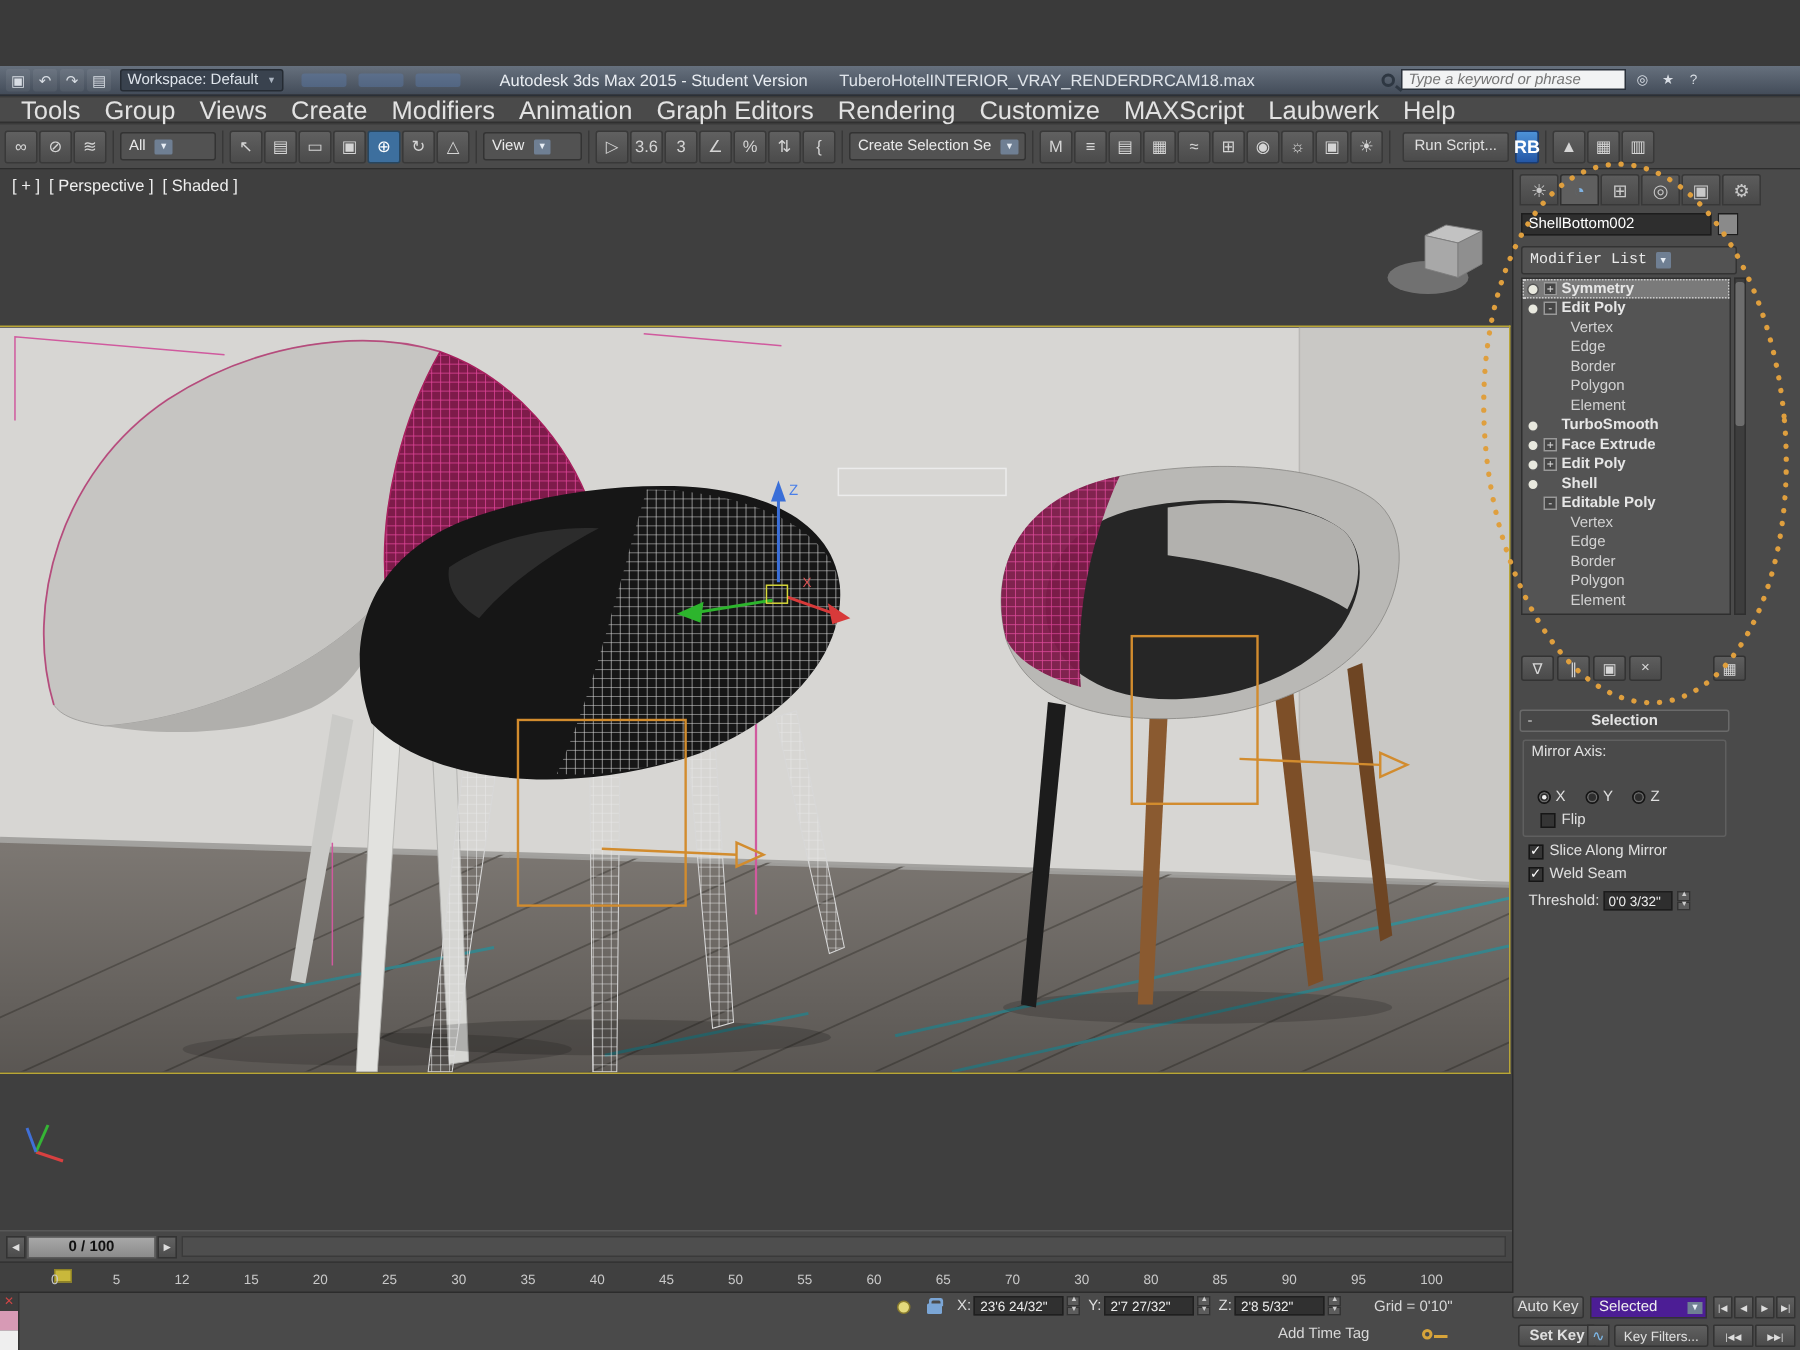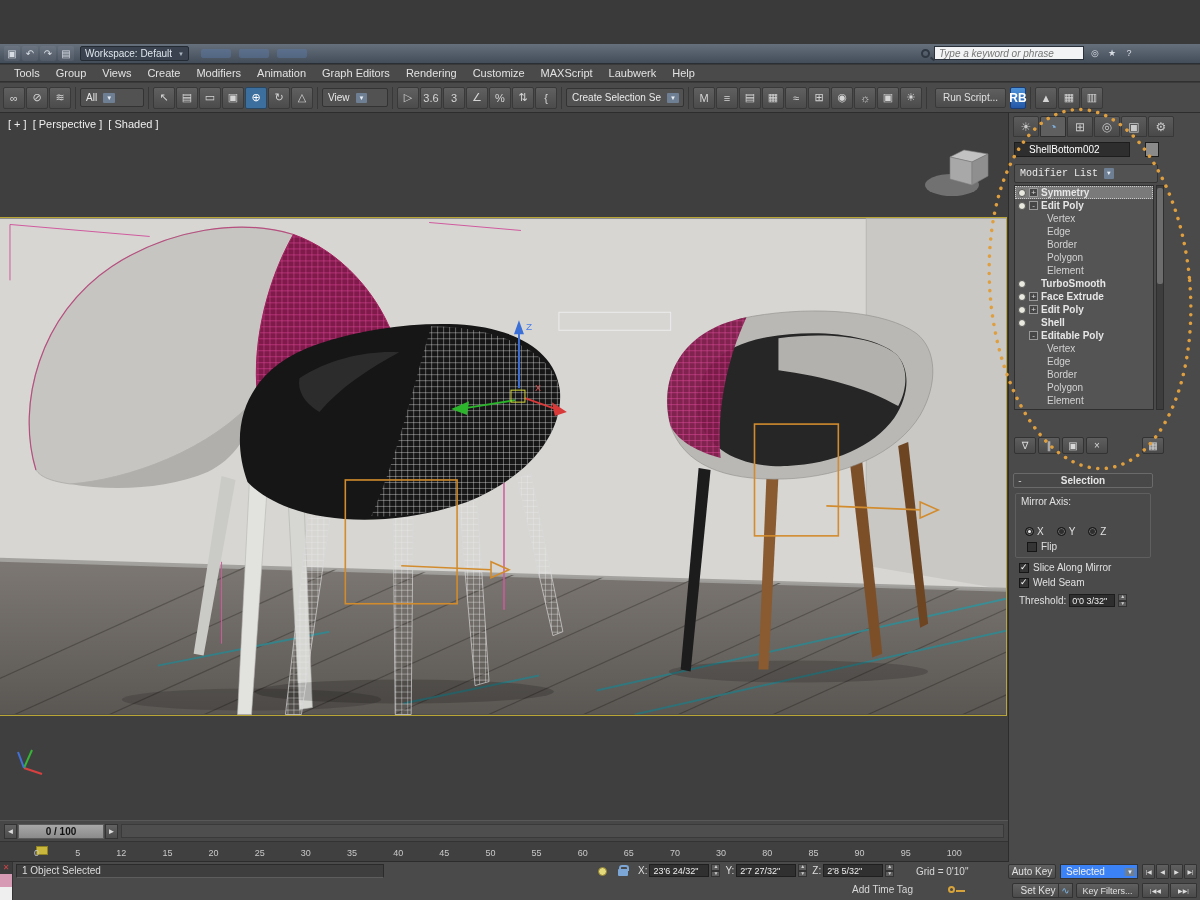--- a/index.html
+++ b/index.html
@@ -24,21 +24,21 @@
   .mag { width:9px; height:9px; border:2px solid #2e3742; border-radius:50%; position:relative; }
   .mag::after { content:""; position:absolute; left:7px; top:7px; width:5px; height:2px; background:#2e3742; transform:rotate(40deg); }
   .searchwrap input { width:150px; height:14px; font-size:10px; font-style:italic;
     border:1px solid #2a313b; background:#f2f3f4; color:#777; padding:0 4px; font-family:"Liberation Sans",sans-serif; }
   .sicons { display:flex; gap:3px; }
   .sicon { width:14px; height:14px; font-size:9px; color:#d8dde4; display:flex; align-items:center; justify-content:center; }
 
   
   .menubar { position:absolute; left:0; top:65px; width:1200px; height:17px; background:#4a4a4a;
     border-bottom:1px solid #303030; display:flex; align-items:center; padding-left:6px; }
-  .mitem { font-size:11px; color:#e2e2e2; padding:0 8px; line-height:17px; cursor:default; }
+  .mitem { font-size:17px; color:#e2e2e2; padding:0 8px; line-height:17px; cursor:default; }
 
   
   .toolbar { position:absolute; left:0; top:83px; width:1200px; height:30px; background:#4a4a4a;
     border-bottom:1px solid #2d2d2d; display:flex; align-items:center; padding:0 3px; }
   .tgroup { display:flex; gap:1px; }
   .tsep { width:1px; height:22px; background:#383838; margin:0 4px; }
   .ticon { min-width:22px; height:22px; padding:0 2px; display:flex; align-items:center; justify-content:center;
     background:linear-gradient(#606060,#4b4b4b); border:1px solid #393939; border-radius:2px;
     color:#d5d5d5; font-size:11px; }
   .ticon[data-active="true"] { background:#3d6f9e; border-color:#28465f; color:#fff; }
@@ -97,39 +97,39 @@
   .spin i { flex:1; background:#5c5c5c; border:1px solid #333; position:relative; }
   .spin i.up::before, .spin i.dn::before { position:absolute; left:1px; top:-2px; font-size:5px; color:#ccc; font-style:normal; }
   .spin i.up::before { content:"▲"; }
   .spin i.dn::before { content:"▼"; }
   .gridtext { position:absolute; left:916px; top:4px; color:#d8d8d8; }
   .addtag { position:absolute; left:852px; top:22px; color:#d8d8d8; }
   .key-icon { position:absolute; left:948px; top:24px; width:7px; height:7px; border:2px solid #d8a43a; border-radius:50%; }
   .key-icon::after { content:""; position:absolute; left:6px; top:2px; width:9px; height:2px; background:#d8a43a; }
   .sbtn { position:absolute; height:15px; background:linear-gradient(#606060,#4b4b4b); border:1px solid #333;
     color:#e0e0e0; display:flex; align-items:center; justify-content:center; border-radius:2px; font-size:10px; }
-  .scombo { position:absolute; height:15px; background:#3b82f6; border:1px solid #333; color:#eee;
+  .scombo { position:absolute; height:15px; background:#4c1d95; border:1px solid #333; color:#eee;
     display:flex; align-items:center; padding-left:5px; font-size:10px; }
   .scombo::after { content:"▼"; font-size:6px; margin-left:auto; margin-right:2px; background:#6f7f93; padding:1px 2px; color:#e8eef5; }
   .transport { position:absolute; display:flex; gap:1px; }
   .pbtn { width:13px; height:15px; background:linear-gradient(#606060,#4b4b4b); border:1px solid #333;
     color:#ddd; font-size:6px; display:flex; align-items:center; justify-content:center; border-radius:1px; white-space:nowrap; }
   .pbtn.wide { width:27px; font-size:6px; }
   .wavebtn { position:absolute; left:1058px; top:21px; width:15px; height:15px; background:linear-gradient(#606060,#4b4b4b);
     border:1px solid #333; color:#7db8e8; font-size:10px; display:flex; align-items:center; justify-content:center; }
 
   
   .cpanel { position:absolute; left:1008px; top:113px; width:192px; height:749px; background:#4a4a4a;
     border-left:1px solid #2c2c2c; font-size:10px; }
   .cp-tabs { position:absolute; left:4px; top:3px; display:flex; gap:1px; }
   .cp-tab { width:26px; height:21px; background:linear-gradient(#5c5c5c,#494949); border:1px solid #383838;
     color:#c9c9c9; font-size:12px; display:flex; align-items:center; justify-content:center; border-radius:2px 2px 0 0; }
   .cp-tab[data-active="true"] { background:#5f5f5f; color:#7fb2e2; border-color:#2f2f2f; }
-  .obj-name { position:absolute; left:5px; top:29px; width:116px; height:15px; background:#2e2e2e;
-    border:1px solid #1d1d1d; color:#fff; padding:0 14px; line-height:13px; }
+  .obj-name { position:absolute; left:5px; top:29px; width:127px; height:15px; background:#2e2e2e;
+    border:1px solid #1d1d1d; color:#fff; padding:0 4px; line-height:13px; }
   .obj-swatch { position:absolute; left:136px; top:29px; width:14px; height:15px; background:#8a8a8a; border:1px solid #1d1d1d; }
   .modlist { position:absolute; left:5px; top:51px; width:144px;font-family:Liberation Mono, monospace; }
   .stack { position:absolute; left:5px; top:72px; width:140px; height:225px; background:#545454; border:1px solid #2f2f2f; overflow:hidden; }
   .srow { display:flex; align-items:center; height:13px; padding-left:3px; color:#e6e6e6; white-space:nowrap; }
   .srow[data-level="1"] { padding-left:32px; color:#d2d2d2; }
   .srow[data-bold="true"] .slabel { font-weight:bold; }
   .srow[data-selected="true"] { background:#7a7a7a; outline:1px dotted #c9c9c9; outline-offset:-1px; }
   .srow:not([data-bulb]) .bulb { visibility:hidden; }
   .srow:not([data-expand]) .expand { visibility:hidden; }
   .bulb { width:8px; height:8px; border-radius:50%; background:#e9e9df; border:1px solid #555; margin-right:3px; flex:none; }
@@ -178,20 +178,24 @@
         <span class="qicon">▤</span>
       </div>
     <div class="ws-combo">
       <span>Workspace: Default</span>
     </div>
     <div class="ghosts">
       <div class="ghost"></div>
       <div class="ghost"></div>
       <div class="ghost"></div>
     </div>
+    <div class="tb-title">
+      <span>Autodesk 3ds Max 2015  - Student Version</span>
+      <span class="fname">TuberoHotelINTERIOR_VRAY_RENDERDRCAM18.max</span>
+    </div>
     <div class="searchwrap">
       <span class="mag"></span>
       <input placeholder="Type a keyword or phrase" style="">
       <div class="sicons">
 
       <span class="sicon">◎</span>
           <span class="sicon">★</span>
           <span class="sicon">?</span>
         </div>
     </div>
@@ -451,21 +455,20 @@
         <span class="tick">100</span>
       </div>
   </div>
 
   <div class="statusbar">
     <div class="minicol">
       <div class="mx">✕</div>
       <div class="mpink"></div>
       <div class="mwhite"></div>
     </div>
-    <div class="selbox">1 Object Selected</div>
     <span class="bulb-icon"></span>
     <span class="mini-lock"></span>
     <div class="coords">
 
         <span class="coord">
           <span class="coord-label">X:</span>
           <span class="coord-field">23'6 24/32"</span>
           <span class="spin">
             <i class="up"></i>
             <i class="dn"></i>
@@ -497,21 +500,21 @@
     <div class="scombo" style="left:1060px; top:2px; width:78px;">
       <span>Selected</span>
     </div>
     <div class="transport" style="left:1142px; top:2px;">
 
     <span class="pbtn">|◀</span>
         <span class="pbtn">◀</span>
         <span class="pbtn">▶</span>
         <span class="pbtn">▶|</span>
       </div>
-    <div class="sbtn" style="left:1012px; top:21px; width:52px;">Set Key</div>
+    <div class="sbtn" style="left:1012px; top:21px; width:52px;font-weight:bold;">Set Key</div>
     <div class="wavebtn">∿</div>
     <div class="sbtn" style="left:1076px; top:21px; width:63px; font-size:9px;">Key Filters...</div>
     <div class="transport" style="left:1142px; top:21px;">
 
     <span class="pbtn wide">|◀◀</span>
         <span class="pbtn wide">▶▶|</span>
       </div>
   </div>
 
   <div class="cpanel">

